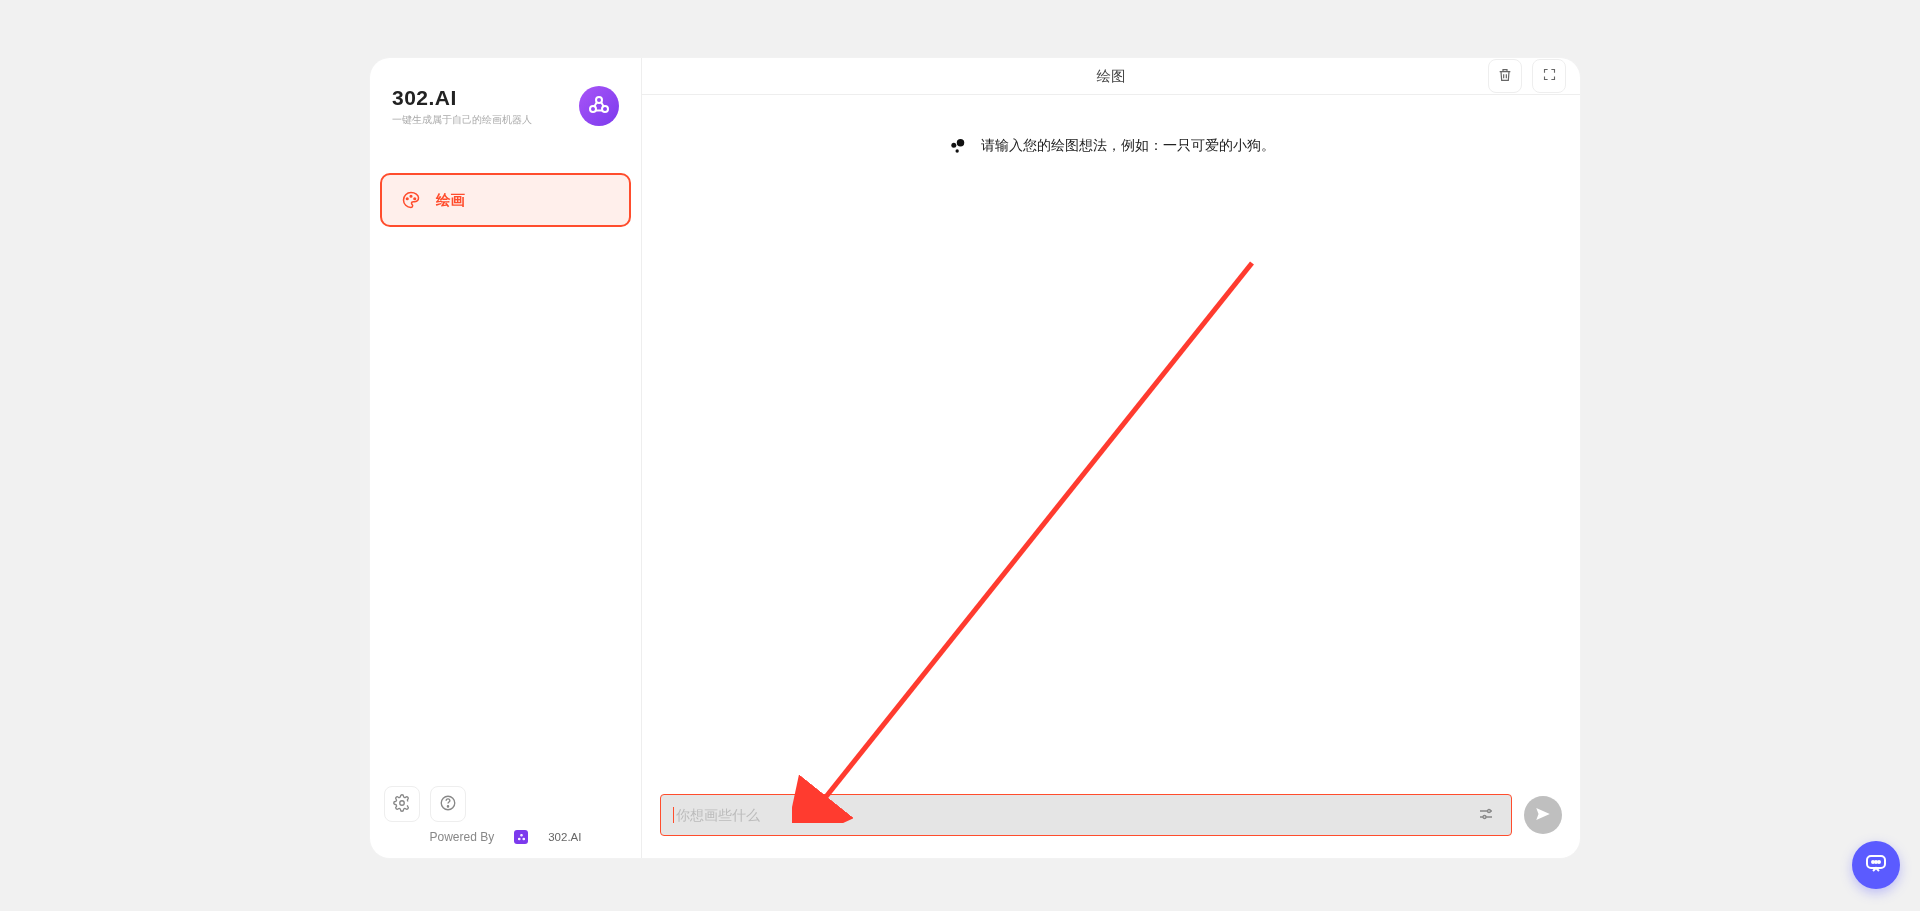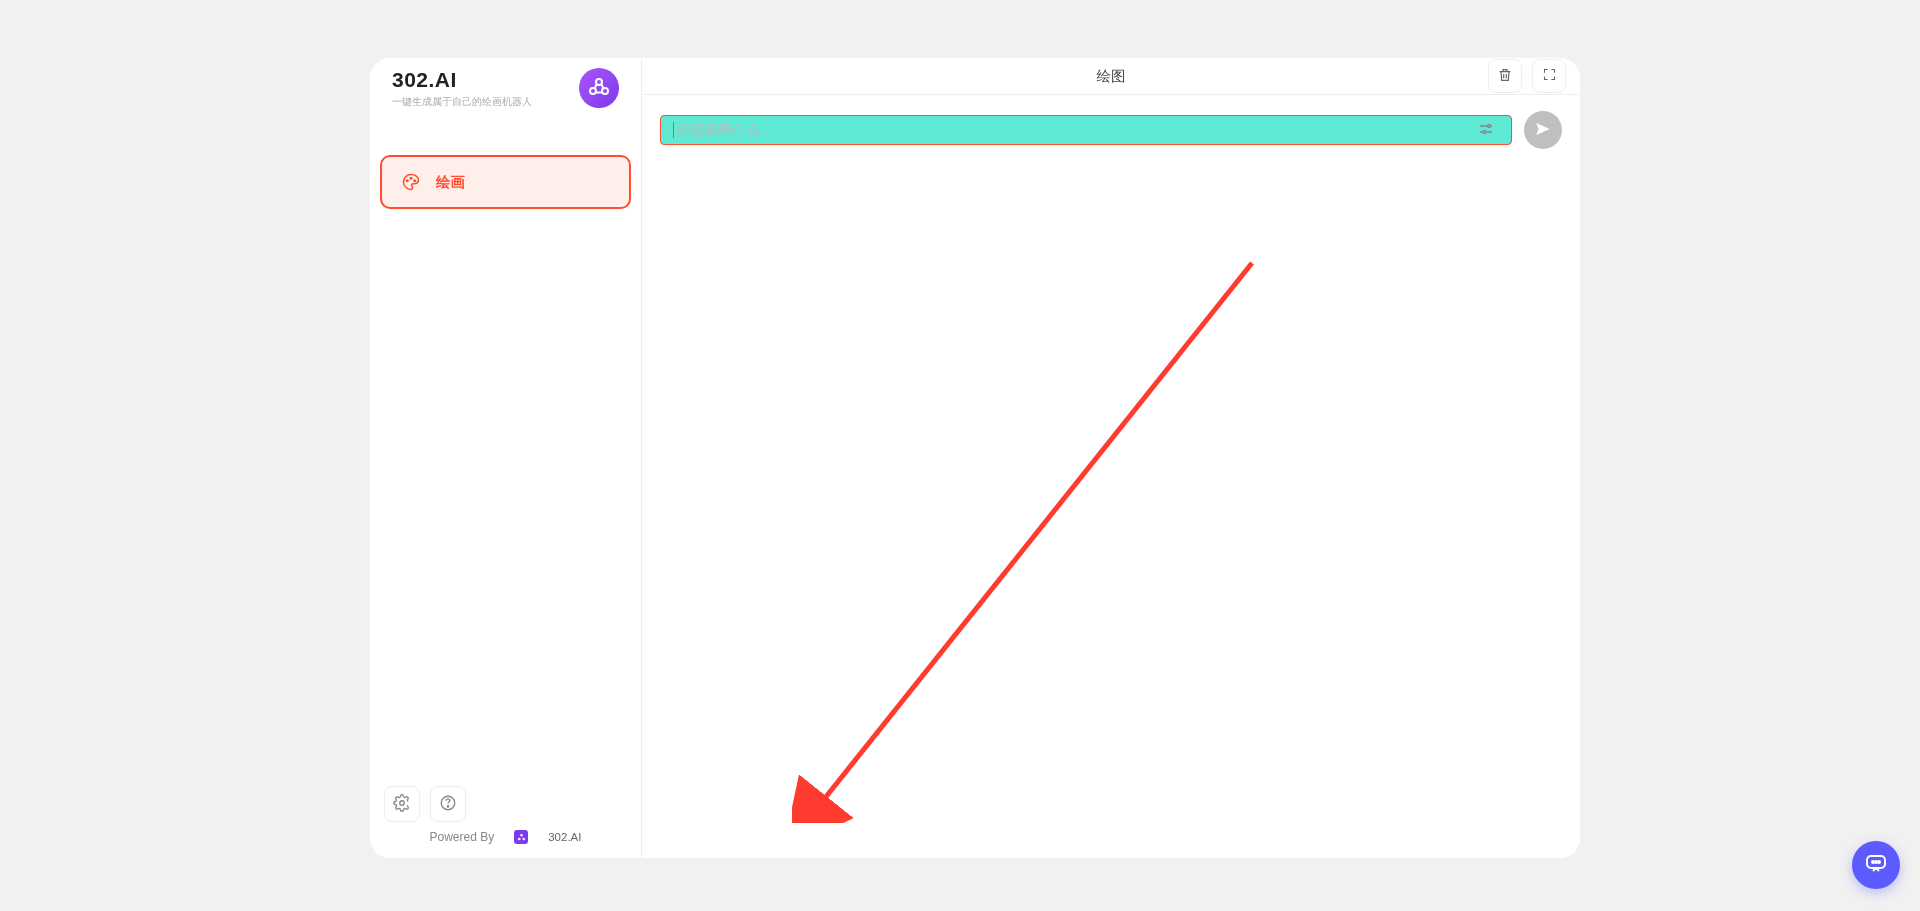--- a/index.html
+++ b/index.html
@@ -25,21 +25,21 @@
       border-radius: 20px;
       display: flex;
       overflow: hidden;
       box-shadow: 0 0 0 1px #f2f2f2;
     }
     .sidebar {
       width: 272px;
       border-right: 1px solid #eee;
       display: flex;
       flex-direction: column;
-      padding: 10px 0 0 0;
+      padding: 28px 0 0 0;
       position: relative;
     }
     .sidebar-header {
       padding: 0 22px 10px 22px;
       display: flex;
       justify-content: space-between;
       align-items: flex-start;
     }
     .brand-text {
       display: flex;
@@ -202,27 +202,27 @@
       justify-content: center;
     }
     .input-bar {
       padding: 16px 18px 22px 18px;
       display: flex;
       align-items: center;
       gap: 12px;
     }
     .input-wrap {
       flex: 1;
-      height: 30px;
+      height: 42px;
       border: 1.5px solid #ff4d2d;
       border-radius: 4px;
       display: flex;
       align-items: center;
       padding: 0 12px;
-      background: #5eead4;
+      background: #e5e5e5;
     }
     .input-wrap input {
       flex: 1;
       border: none;
       outline: none;
       font-size: 14px;
       color: #333;
       background: transparent;
     }
     .input-wrap input::placeholder {
@@ -361,20 +361,32 @@
         <button class="header-btn">
           <span>
             <svg width="15" height="15" viewBox="0 0 24 24" fill="none" stroke="#666" stroke-width="1.8">
               <path d="M4 9V4h5M20 9V4h-5M4 15v5h5M20 15v5h-5"></path>
             </svg>
           </span>
         </button>
       </div>
     </header>
 
+    <div class="content">
+      <div class="hint-row">
+        <span class="hint-icon">
+          <svg width="20" height="20" viewBox="0 0 24 24">
+            <circle cx="15" cy="8" r="4.5" fill="#111"></circle>
+            <circle cx="7" cy="11" r="3" fill="#111"></circle>
+            <circle cx="11" cy="18" r="2" fill="#111"></circle>
+          </svg>
+        </span>
+        <span>请输入您的绘图想法，例如：一只可爱的小狗。</span>
+      </div>
+    </div>
 
     <svg class="annotation-arrow" style="left:150px; top:195px;" width="480" height="570" viewBox="0 0 480 570">
       <defs>
         <marker id="ah" markerWidth="14" markerHeight="14" refX="3" refY="7" orient="auto">
           <polygon points="0,0 14,7 0,14" fill="#ff3b2f"></polygon>
         </marker>
       </defs>
       <line x1="460" y1="10" x2="25" y2="555" stroke="#ff3b2f" stroke-width="5" marker-end="url(#ah)"></line>
     </svg>
 

